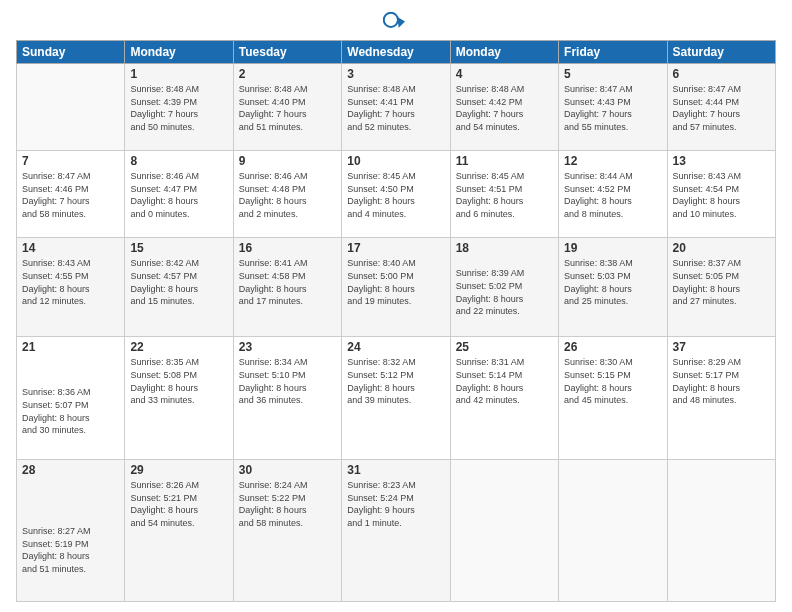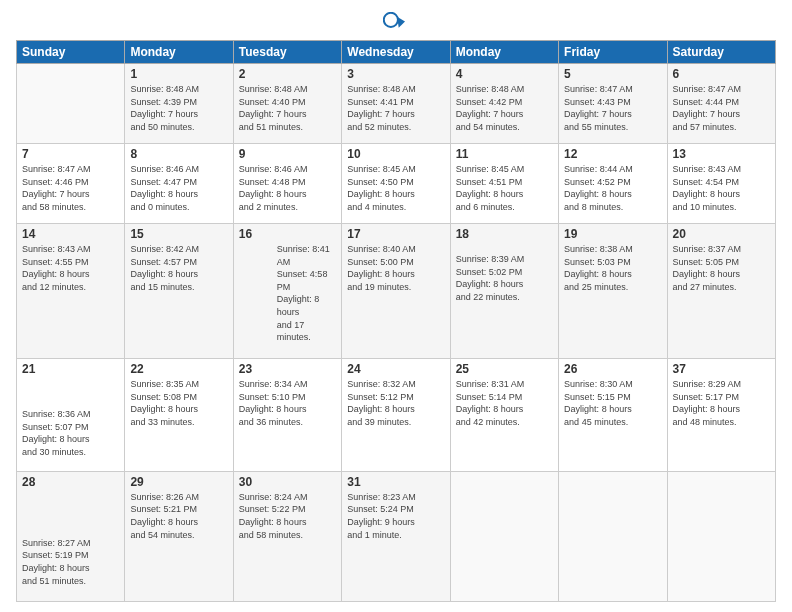--- a/index.html
+++ b/index.html
@@ -240,21 +240,21 @@
           </td>
           <td>
             <span class="day-number">15</span>
             <div class="cell-content" style="white-space: pre-line;">Sunrise: 8:42 AM
 Sunset: 4:57 PM
 Daylight: 8 hours
 and 15 minutes.</div>
           </td>
           <td>
             <span class="day-number">16</span>
-            <div class="cell-content" style="white-space: pre-line; margin-left: 38px;">Sunrise: 8:41 AM
+            <div class="cell-content" style="white-space: pre-line;">Sunrise: 8:41 AM
 Sunset: 4:58 PM
 Daylight: 8 hours
 and 17 minutes.</div>
           </td>
           <td>
             <span class="day-number">17</span>
             <div class="cell-content" style="white-space: pre-line;">Sunrise: 8:40 AM
 Sunset: 5:00 PM
 Daylight: 8 hours
 and 19 minutes.</div>

